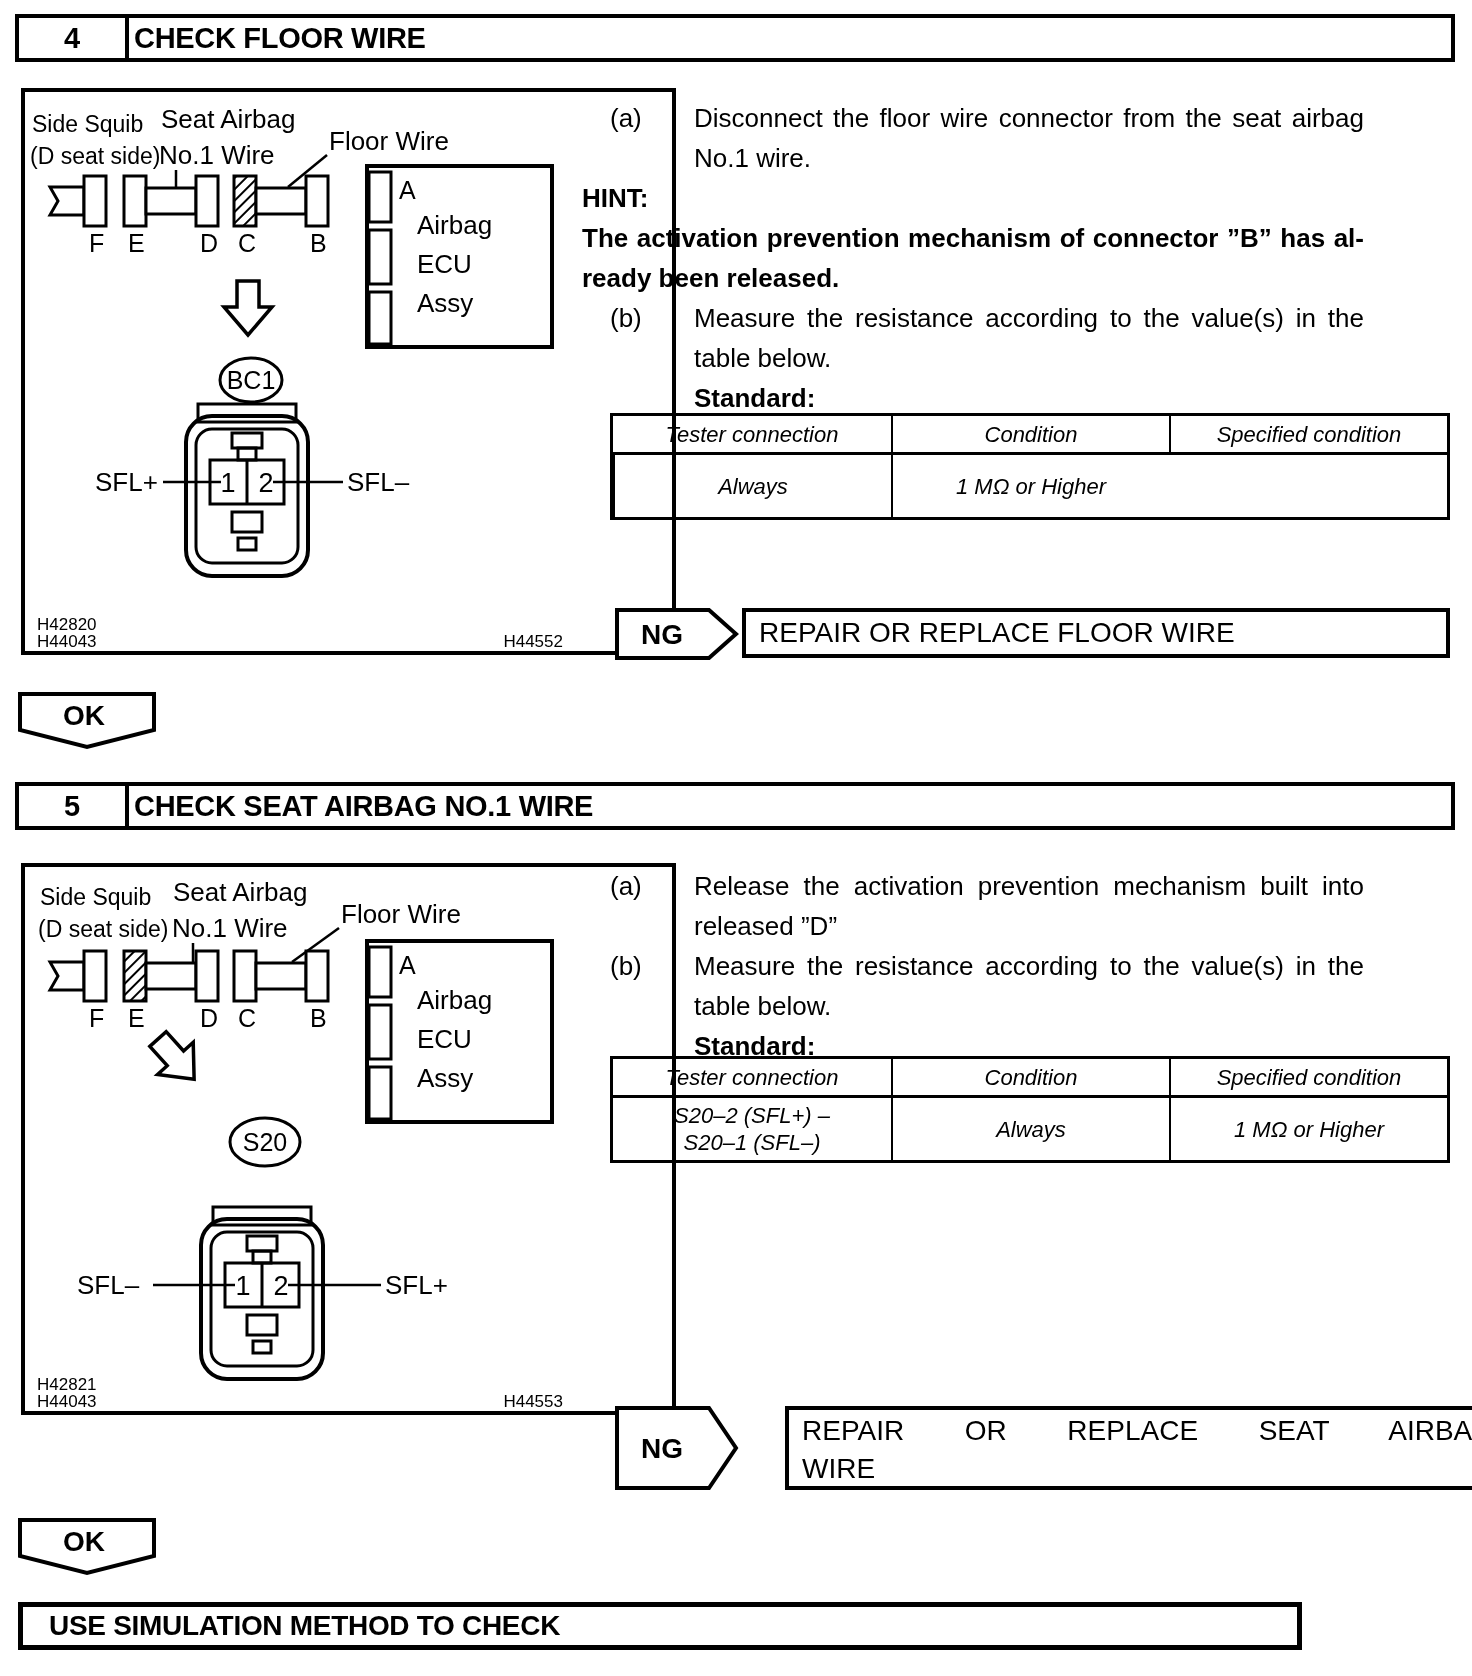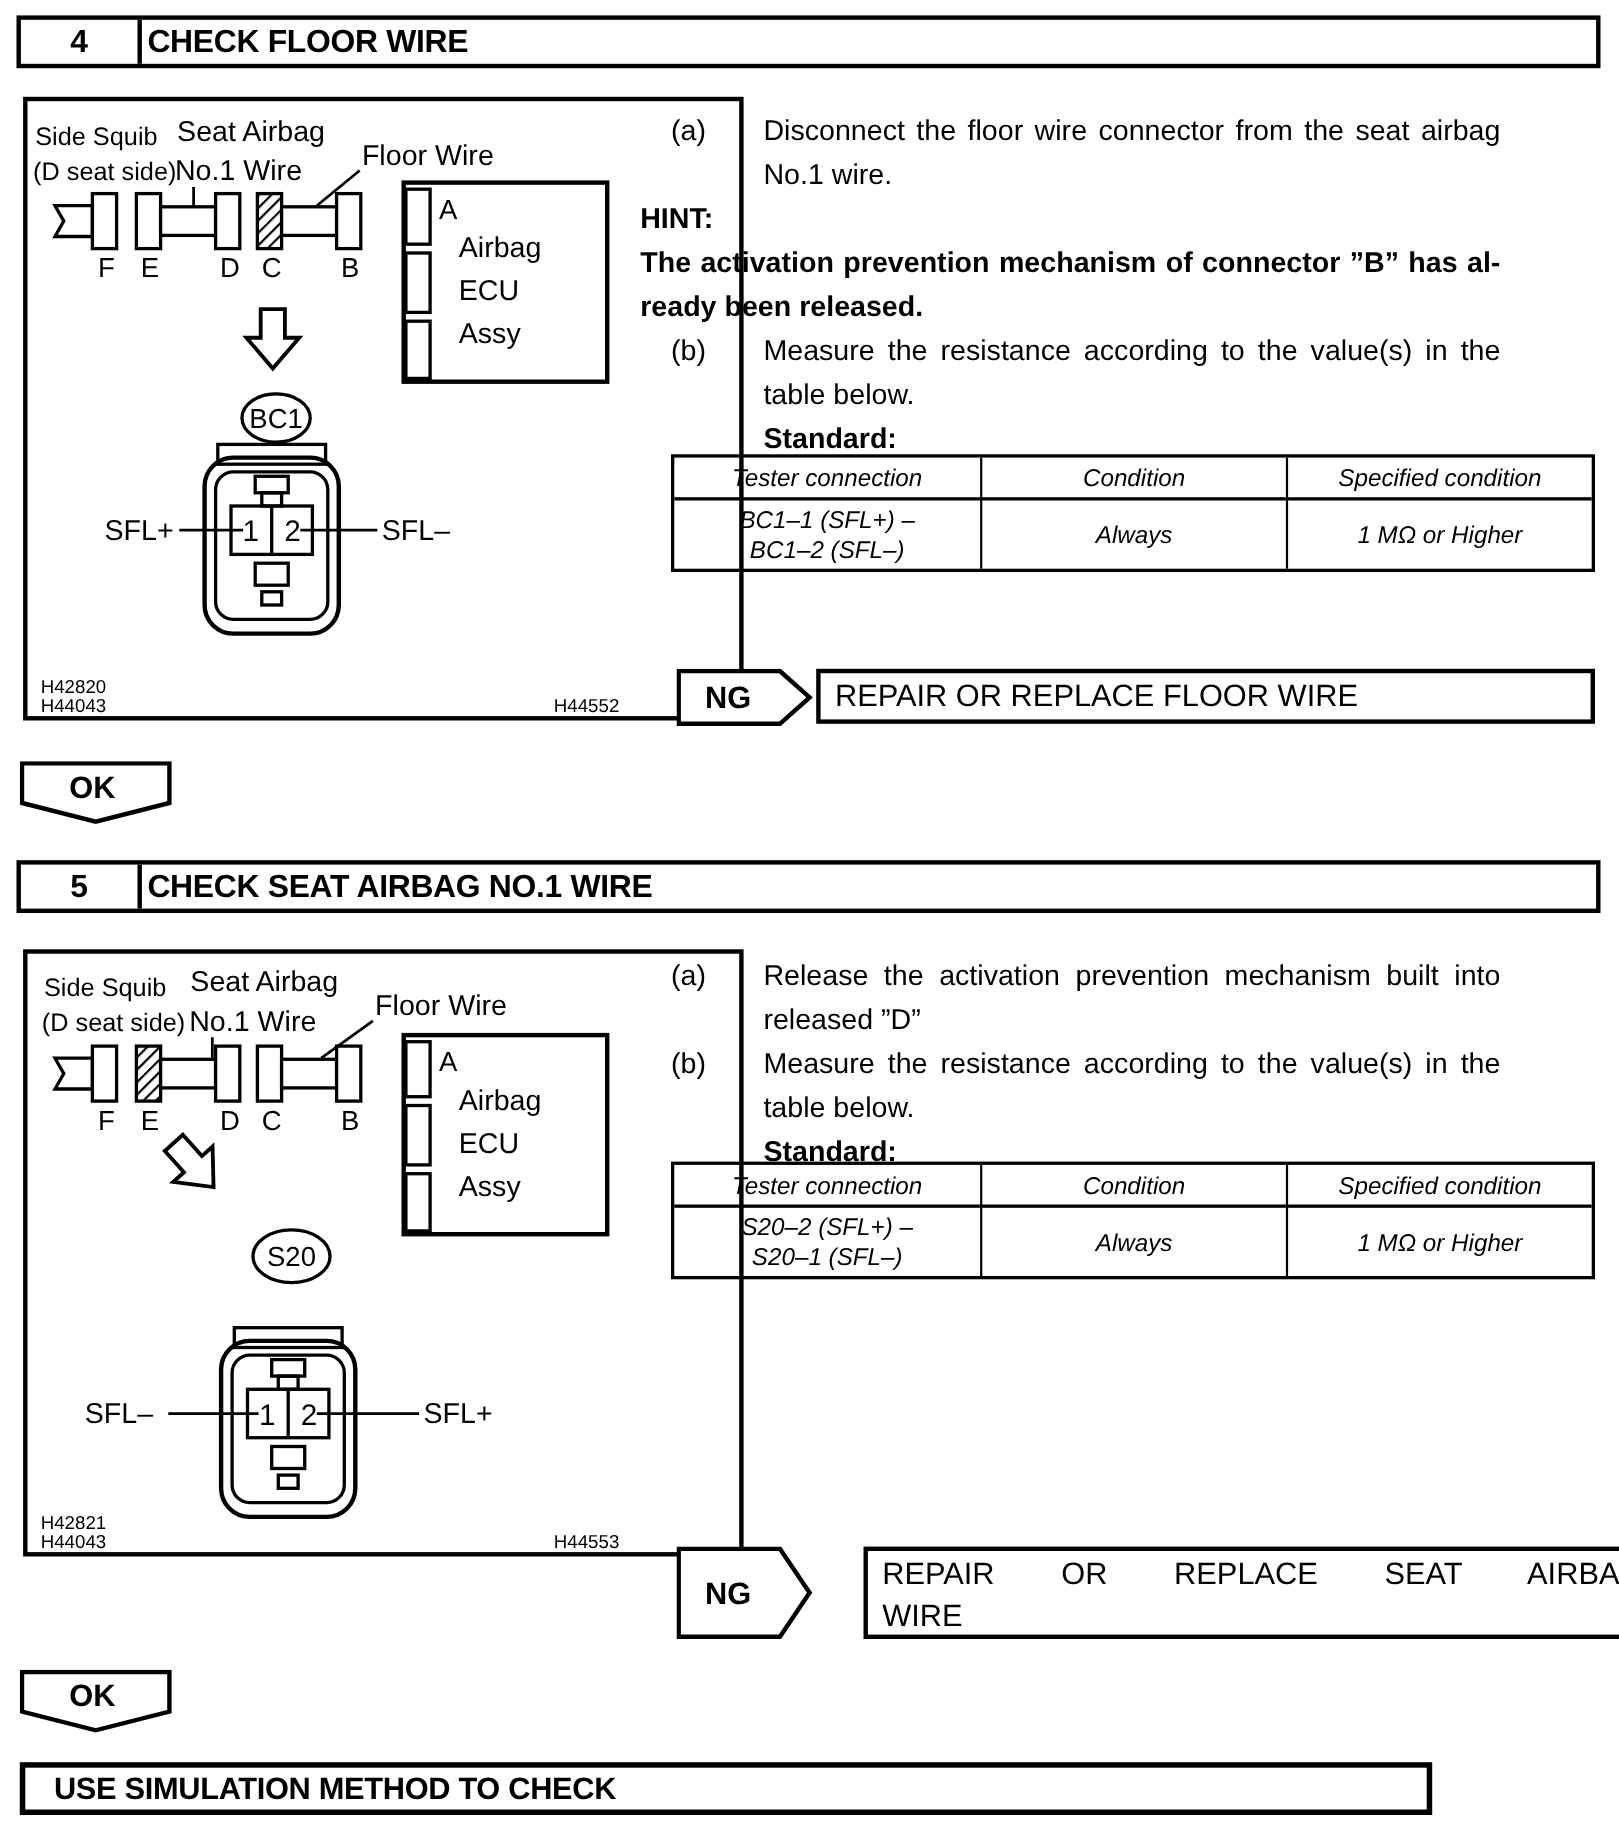--- a/index.html
+++ b/index.html
@@ -166,24 +166,20 @@
       <div class="jl">Measure the resistance according to the value(s) in the</div>
       <div>table below.</div>
     </div>
     <div class="standard">Standard:</div>
   </div>
 
   <div class="spec-table" style="top:413px;">
     <div class="cell head first">Tester connection</div>
     <div class="cell head">Condition</div>
     <div class="cell head">Specified condition</div>
-    <div class="cell body first">
-      <div>BC1–1 (SFL+) –</div>
-      <div>BC1–2 (SFL–)</div>
-    </div>
     <div class="cell body">Always</div>
     <div class="cell body">1 MΩ or Higher</div>
   </div>
 
   <svg class="abs" style="left:615px; top:608px;" width="124" height="52">
     <polygon points="2,2 94,2 121,26 94,50 2,50" fill="#fff" stroke="#000" stroke-width="4"></polygon>
     <text x="47" y="36" font-size="28" font-weight="bold" text-anchor="middle">NG</text>
   </svg>
   <div class="ng-box single" style="top:608px; width:708px;">
     <div class="line">REPAIR OR REPLACE FLOOR WIRE</div>

